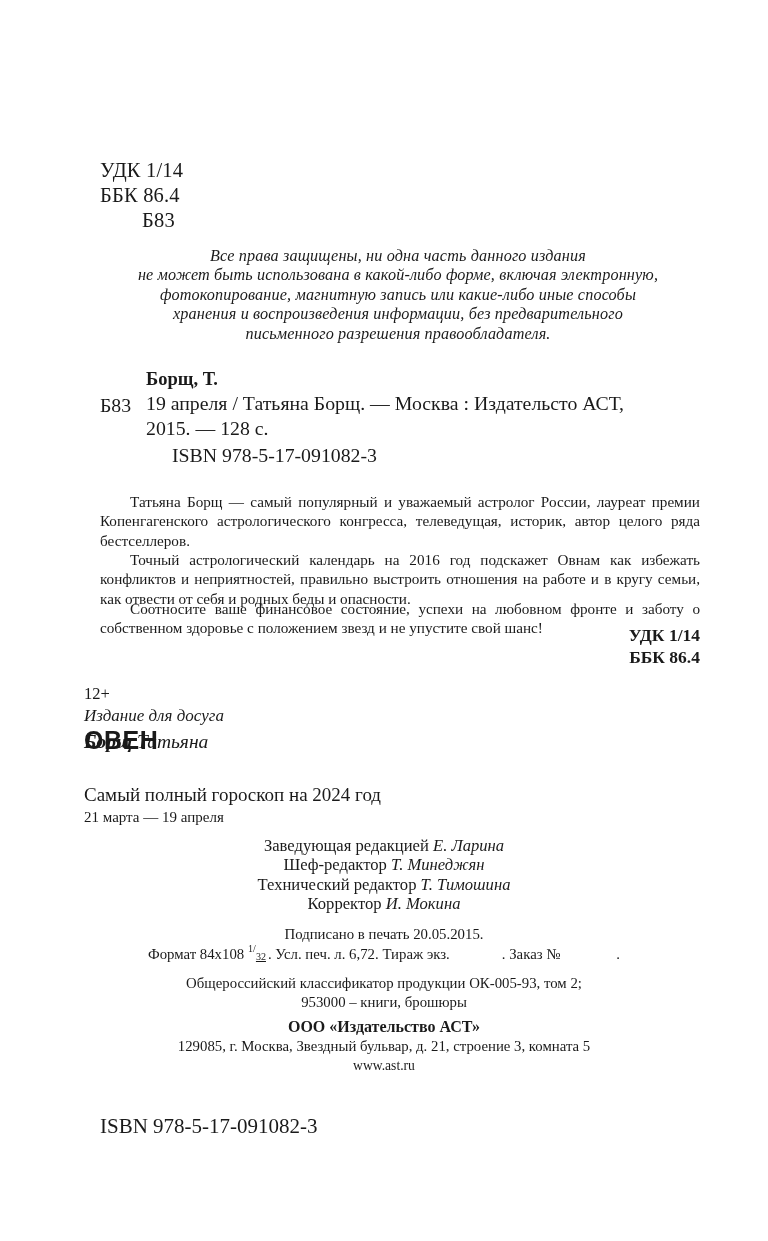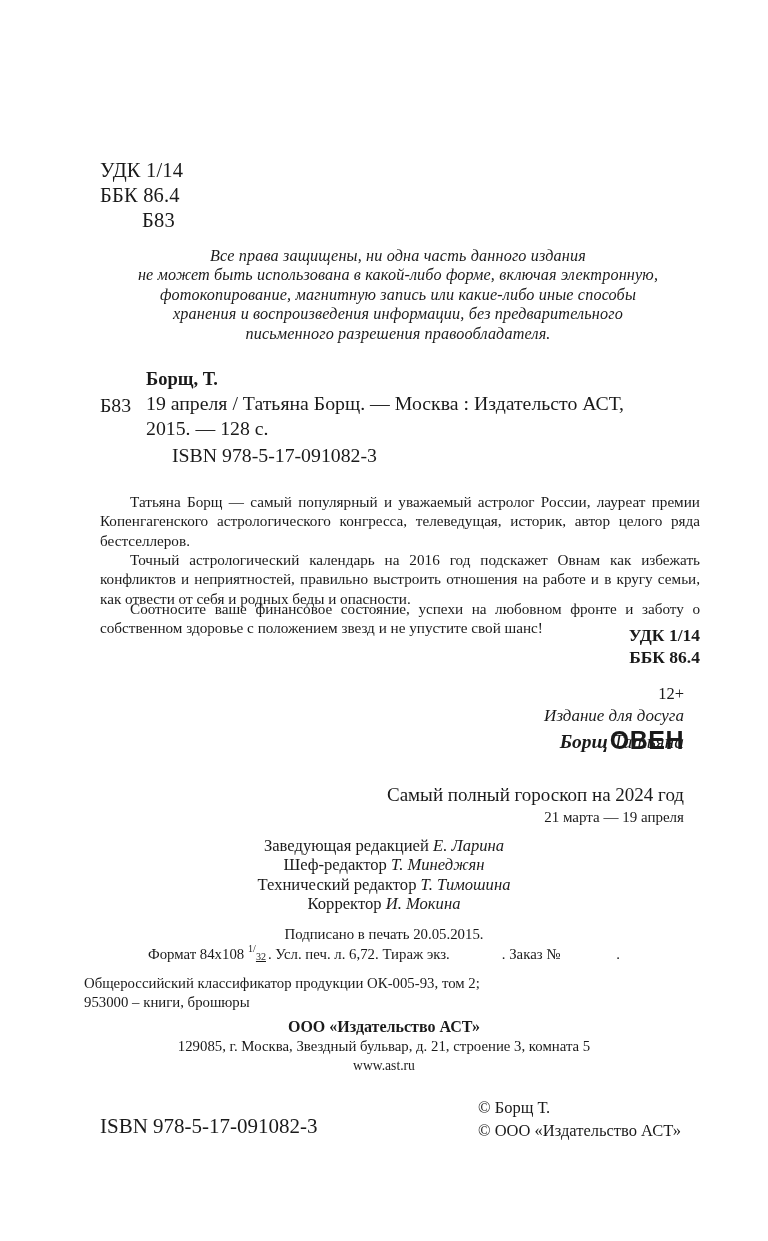--- a/index.html
+++ b/index.html
@@ -102,21 +102,21 @@
     font-weight: bold;
     font-size: 17.5px;
     line-height: 21.5px;
   }
 
   
   .imprint {
     position: absolute;
     left: 84px;
     width: 600px;
-    text-align: right;
+    text-align: left;
   }
   .age-mark {
     top: 684px;
     font-size: 16.5px;
     line-height: 20px;
   }
   .series-note {
     top: 705px;
     font-style: italic;
     font-size: 17px;
@@ -192,20 +192,21 @@
   }
   .gap-wide { display: inline-block; width: 52px; }
   .gap-tail { display: inline-block; width: 56px; }
 
   
   .classifier {
     position: absolute;
     left: 84px;
     width: 600px;
     top: 974px;
+    text-align: center;
     font-size: 14.8px;
     line-height: 19px;
   }
 
   
   .publisher {
     position: absolute;
     left: 84px;
     width: 600px;
     top: 1017px;
@@ -304,18 +305,14 @@
     <div>953000 – книги, брошюры</div>
   </div>
 
   <div class="publisher">
     <div class="pub-name">ООО «Издательство АСТ»</div>
     <div>129085, г. Москва, Звездный бульвар, д. 21, строение 3, комната 5</div>
     <div class="pub-site">www.ast.ru</div>
   </div>
 
   <div class="footer-isbn">ISBN 978-5-17-091082-3</div>
-  <div class="footer-copy">
-    <div>© Борщ Т.</div>
-    <div>© ООО «Издательство АСТ»</div>
-  </div>
 
 </div>
 
 </body></html>

